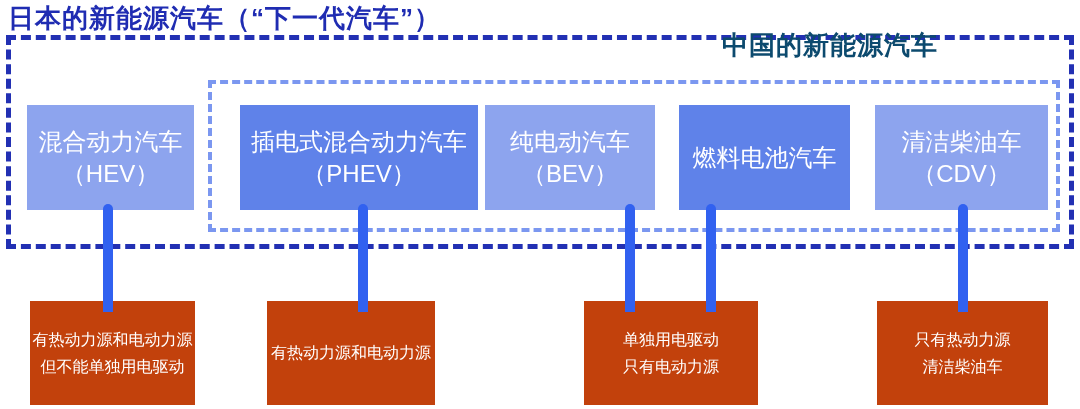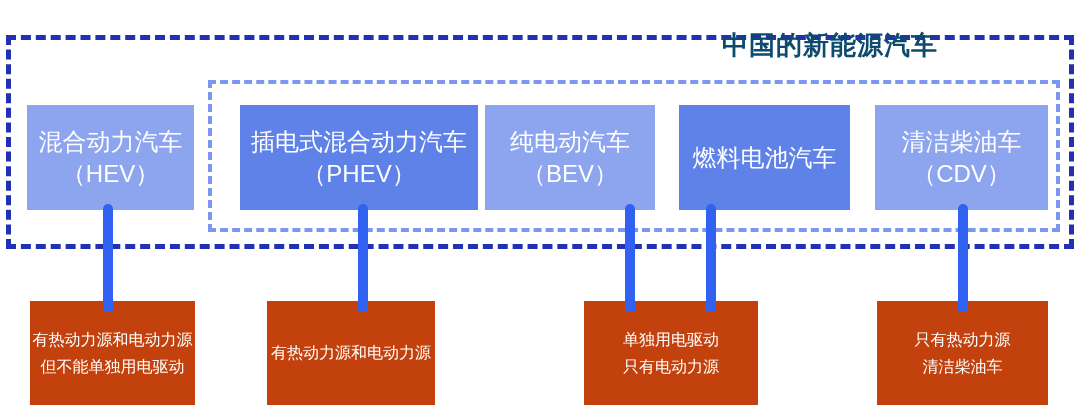--- a/index.html
+++ b/index.html
@@ -105,20 +105,21 @@
   .dbox-1 { left: 28px;  width: 169px; }
   .dbox-2 { left: 265px; width: 172px; }
   .dbox-3 { left: 582px; width: 178px; }
   .dbox-4 { left: 875px; width: 175px; }
 </style>
 </head>
 <body>
 
 <div class="stage">
 
+  <div class="page-title">日本的新能源汽车（“下一代汽车”）</div>
 
   <div class="japan-box"></div>
 
   <div class="china-label">中国的新能源汽车</div>
 
   <div class="china-box"></div>
 
   <div class="vbox light vbox-hev">
     <div>混合动力汽车</div>
     <div>（HEV）</div>

